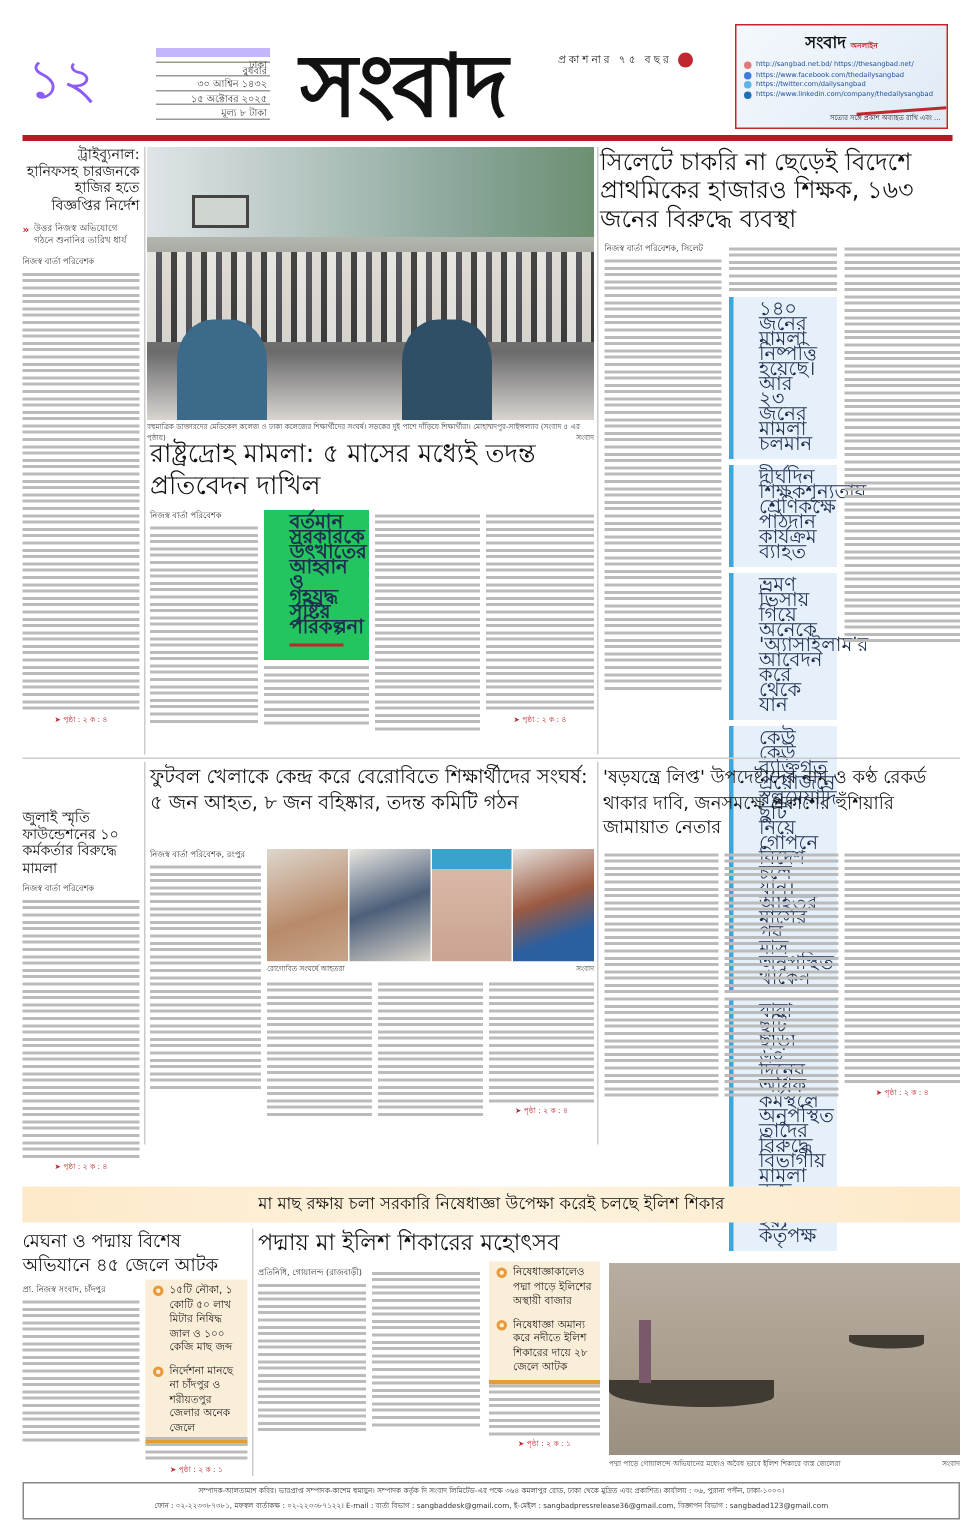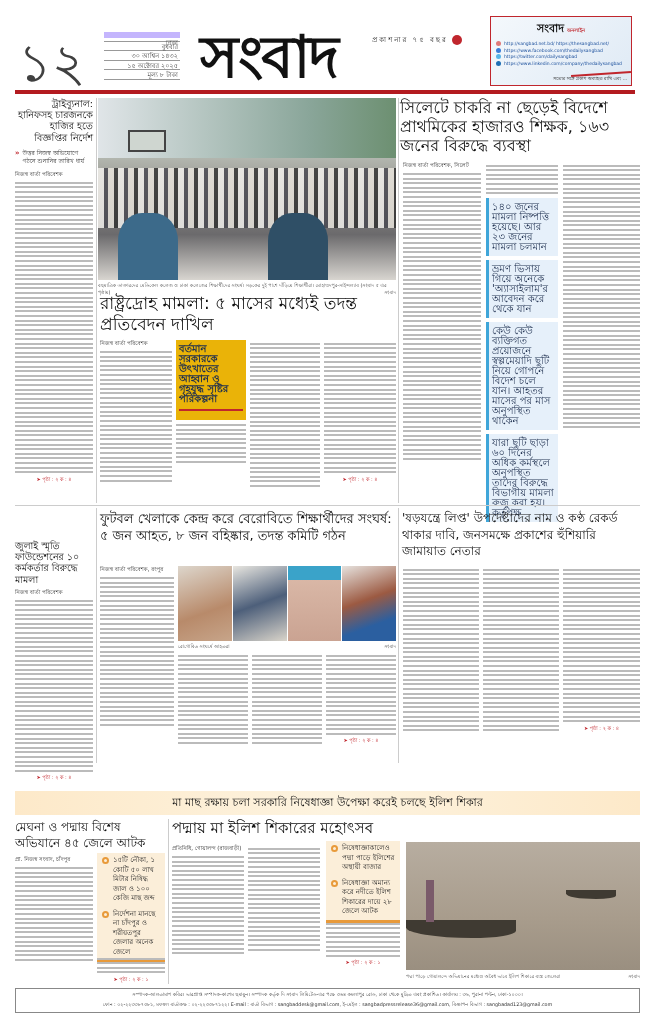--- a/index.html
+++ b/index.html
@@ -1,40 +1,40 @@
 <!DOCTYPE html>
 <html><head>
 <meta charset="utf-8">
 <style>
 *{box-sizing:border-box;margin:0;padding:0}
 html,body{width:650px;height:1021px;background:#fff;overflow:hidden}
 body{font-family:"DejaVu Sans",sans-serif;color:#222;position:relative}
 .abs{position:absolute}
 .masthead{left:0;top:0;width:650px;height:92px}
-.pageno{left:18px;top:38px;font-size:52px;font-family:Liberation Serif, serif;color:#404040;line-height:1}
+.pageno{left:18px;top:38px;font-size:36px;font-family:Liberation Mono, monospace;color:#8b5cf6;line-height:1}
 .datebox{left:104px;top:32px;width:76px;font-size:6.5px;color:#444;text-align:right}
 .datebox div{border-bottom:1px solid #999;padding:1px 2px;height:9.5px;line-height:8px}
 .datebox div:first-child{border-top:6px solid #c4b5fd}
 .logo{left:200px;top:28px;font-size:58px;font-weight:bold;font-family:"DejaVu Serif",serif;color:#111;letter-spacing:-2px;line-height:1}
 .tagline{left:372px;top:34px;font-size:7px;color:#222;letter-spacing:2px}
 .tagline .badge{display:inline-block;width:10px;height:10px;border-radius:50%;background:#c0262d;vertical-align:middle}
 .social{left:490px;top:16px;width:142px;height:70px;border:1px solid #c0262d;background:linear-gradient(135deg,#f4f8fc,#dfeaf5);padding:3px 5px;font-size:4.5px;color:#1a4f9c}
 .social .s-title{text-align:center;font-size:11px;font-weight:bold;color:#111;margin-bottom:2px}
 .social .s-title span{font-size:5px;color:#c0262d;margin-left:3px}
 .social .s-row{display:flex;align-items:center;gap:3px;margin:1.5px 0}
 .social .s-dot{width:5px;height:5px;border-radius:50%;background:#3b7dd8;flex:none}
 .social .s-foot{position:absolute;bottom:2px;right:4px;font-size:4.5px;color:#222}
 .social .s-stripe{position:absolute;bottom:10px;right:0;width:60px;height:2px;background:#c0262d;transform:rotate(-4deg)}
 .redrule{left:15px;top:90px;width:620px;height:4px;background:#b31b20}
 .hed{font-family:"DejaVu Sans",sans-serif;color:#111;line-height:1.18;text-align:left}
 .byline{font-size:5.5px;color:#333;margin-bottom:3px}
 .jump{font-size:5px;color:#c0262d;text-align:center;margin-top:2px}
 .photo{overflow:hidden}
 .caption{font-size:4.8px;color:#444;line-height:7px}
-.callout{background:#e6f0fa;border-left:3px solid #3fa6d9;font-size:10px;color:#1e2f4f;line-height:10px;padding:4px 3px}
+.callout{background:#e6f0fa;border-left:3px solid #3fa6d9;font-size:13px;color:#1e2f4f;line-height:10px;padding:4px 17px}
 .orange-box{background:#fbeed9;border-bottom:3px solid #e89a3a}
 .orange-item{display:flex;gap:4px;font-size:7px;line-height:9.5px;color:#222;padding:3px 5px}
 .orange-dot{width:7px;height:7px;border-radius:50%;border:2px solid #e89a3a;flex:none;margin-top:1px}
 .vr{width:1px;background:#ccc}
 .hr{height:1px;background:#ccc}
 .filler span{display:block;height:2px;background:#bbb;margin:2.6px 0}
 </style>
 </head>
 <body>
 
@@ -234,20 +234,21 @@
   <div class="filler">
       <span></span>
       <span></span>
       <span></span>
       <span></span>
       <span></span>
       <span></span>
       <span></span>
     </div>
   <div class="callout" style="margin-top:4px">১৪০ জনের মামলা নিষ্পত্তি হয়েছে। আর ২৩ জনের মামলা চলমান</div>
+  <div class="callout" style="margin-top:4px">দীর্ঘদিন শিক্ষকশূন্যতায় শ্রেণিকক্ষে পাঠদান কার্যক্রম ব্যাহত</div>
   <div class="callout" style="margin-top:4px">ভ্রমণ ভিসায় গিয়ে অনেকে 'অ্যাসাইলাম'র আবেদন করে থেকে যান</div>
   <div class="callout" style="margin-top:4px">কেউ কেউ ব্যক্তিগত প্রয়োজনে স্বল্পমেয়াদি ছুটি নিয়ে গোপনে বিদেশ চলে যান। আহতর মাসের পর মাস অনুপস্থিত থাকেন</div>
   <div class="callout" style="margin-top:4px">যারা ছুটি ছাড়া ৬০ দিনের অধিক কর্মস্থলে অনুপস্থিত তাদের বিরুদ্ধে বিভাগীয় মামলা রুজু করা হয়। কর্তৃপক্ষ</div>
 </div>
 <div class="abs" style="left:563px;top:162px;width:77px">
   <div class="filler">
       <span></span>
       <span></span>
       <span></span>
       <span></span>
@@ -340,21 +341,21 @@
       <span></span>
       <span></span>
       <span></span>
       <span></span>
       <span></span>
       <span></span>
       <span></span>
     </div>
 </div>
 <div class="abs" style="left:176px;top:340px;width:70px">
-  <div class="callout" style="border-left:none;background:#eab308">
+  <div class="callout" style="border-left:none;background:#22c55e">
     <div style="font-weight:bold">বর্তমান সরকারকে উৎখাতের আহ্বান ও গৃহযুদ্ধ সৃষ্টির পরিকল্পনা</div>
     <div style="height:2px;background:#c0262d;margin:5px 0"></div>
   </div>
   <div class="filler" style="margin-top:4px">
       <span></span>
       <span></span>
       <span></span>
       <span></span>
       <span></span>
       <span></span>

